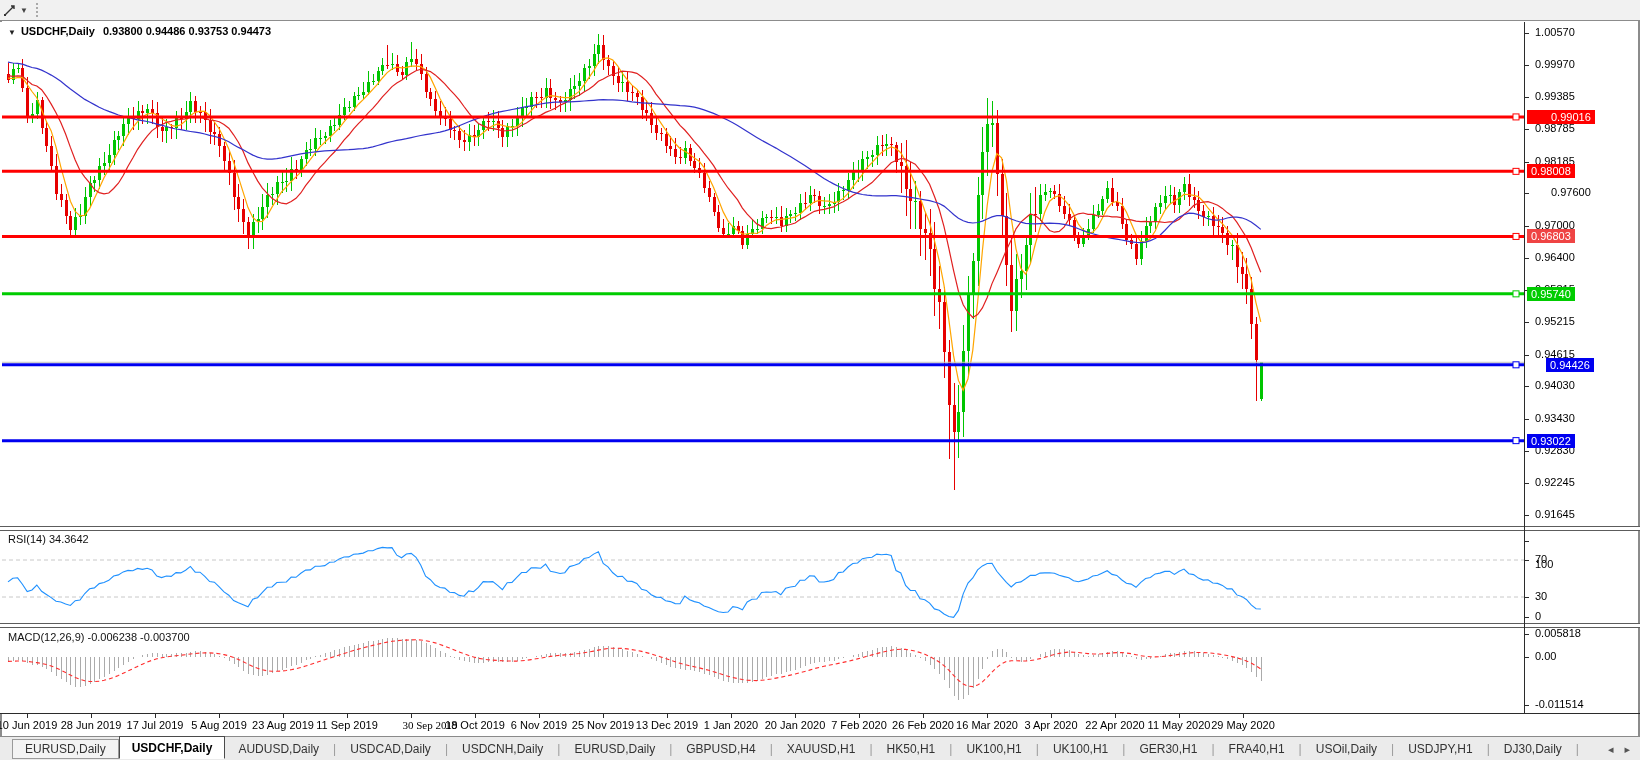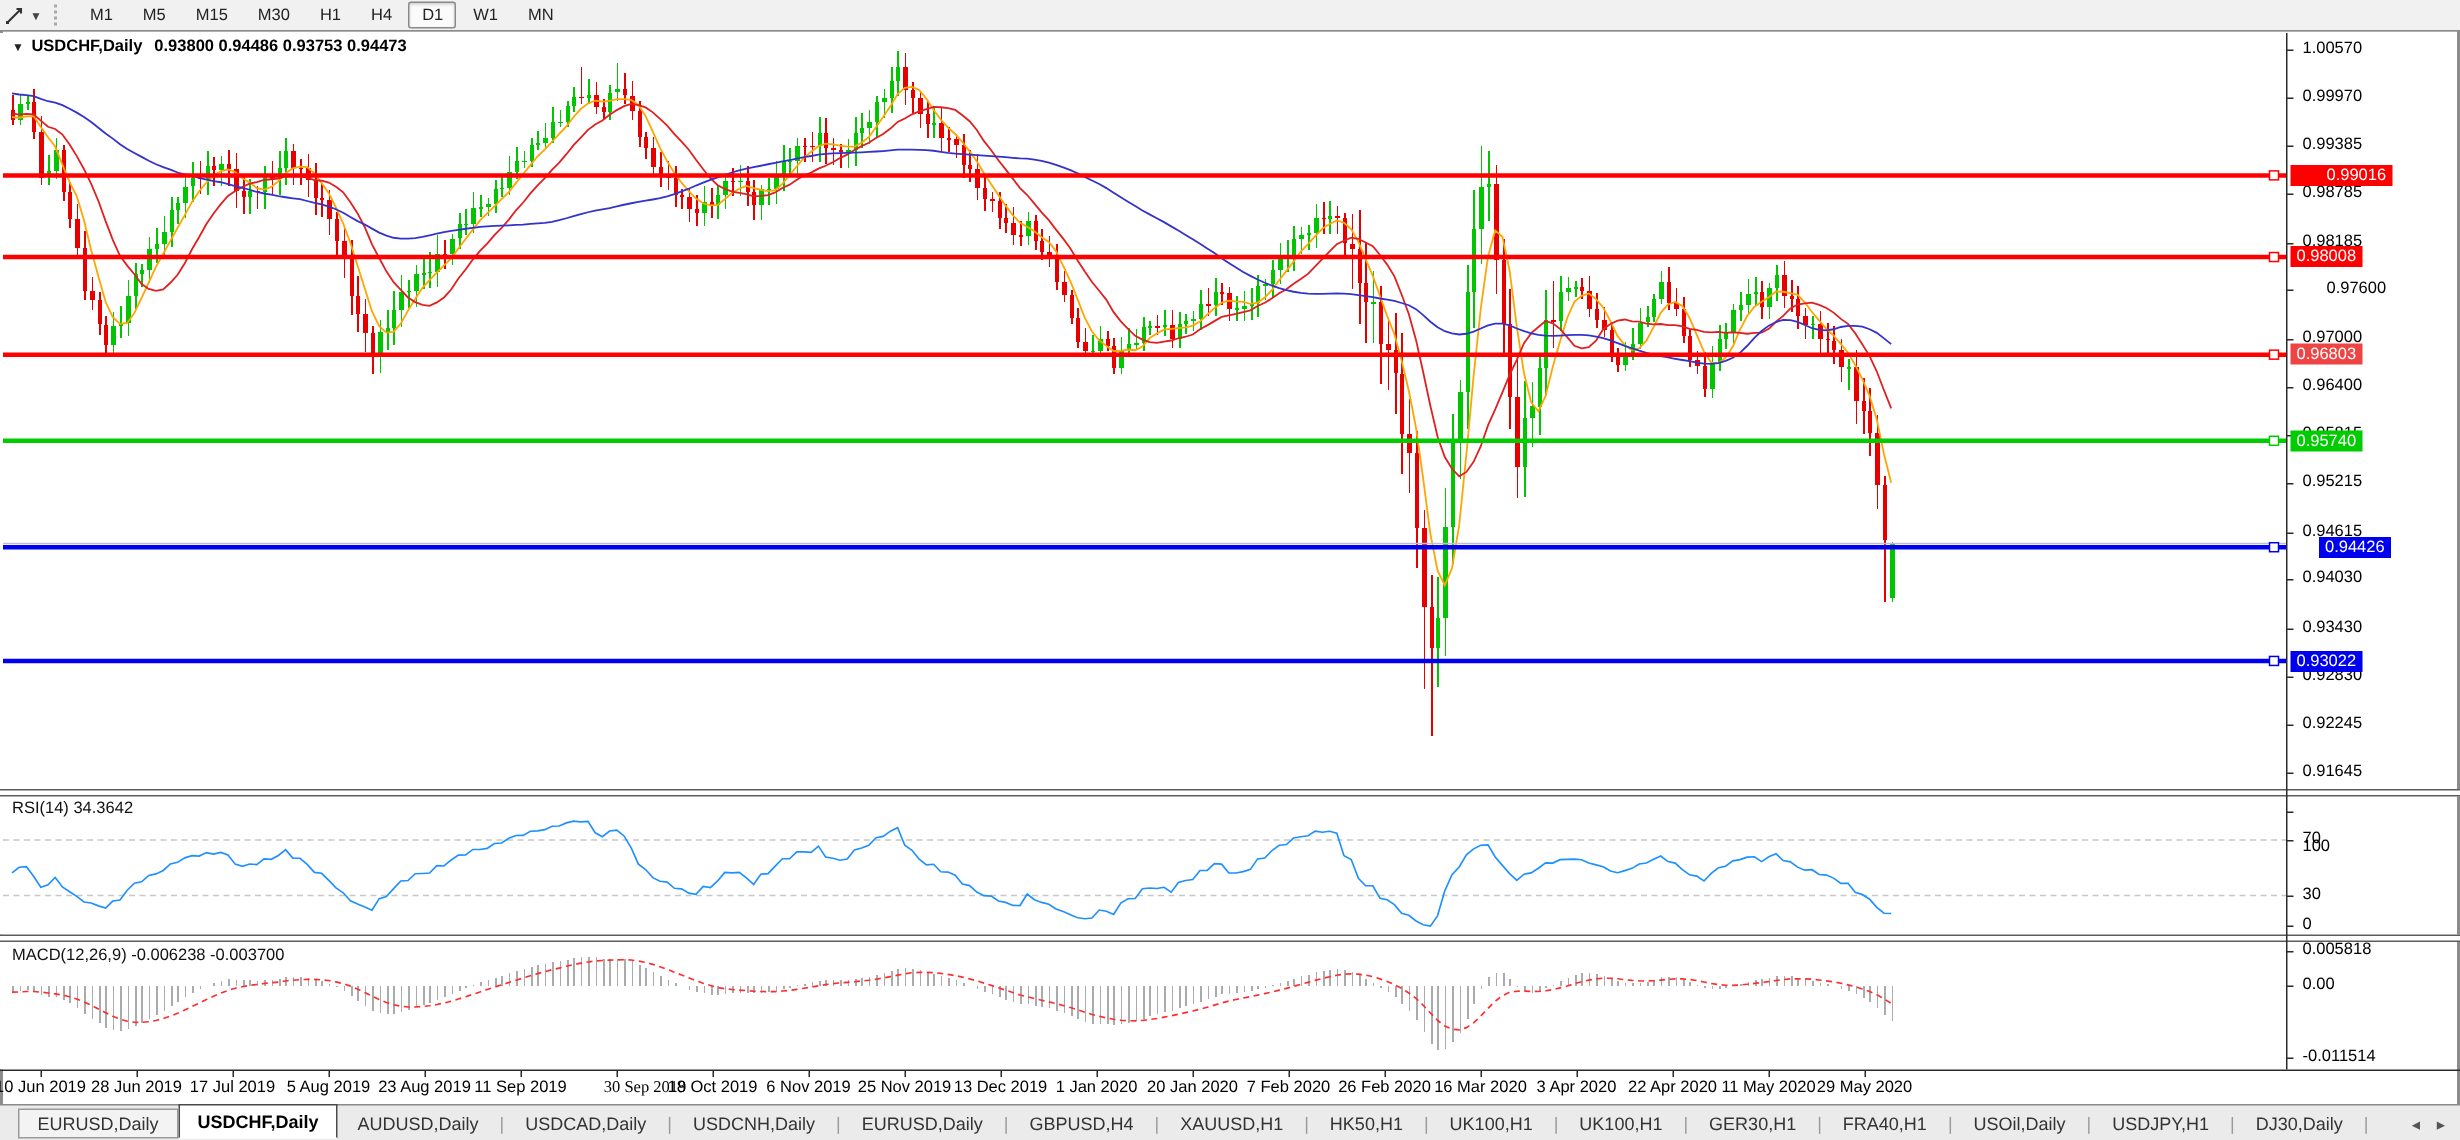--- a/index.html
+++ b/index.html
@@ -60,21 +60,20 @@
 
   <div class="toolbar">
     <span class="tool-icon">
       <svg width="16" height="16" viewBox="0 0 16 16">
         <path d="M3 13 L12 4 M9 4 L12 4 L12 7" stroke="#333" stroke-width="1.4" fill="none"></path>
         <rect x="2" y="12" width="2" height="2" fill="#333"></rect>
       </svg>
     </span>
     <span class="tool-dd">▼</span>
     <span class="grip"></span>
-    <span id="tf-buttons"><span class="tfbtn">M1</span><span class="tfbtn">M5</span><span class="tfbtn">M15</span><span class="tfbtn">M30</span><span class="tfbtn">H1</span><span class="tfbtn">H4</span><span class="tfbtn active">D1</span><span class="tfbtn">W1</span><span class="tfbtn">MN</span></span>
   </div>
 
   <div class="wb-top"></div>
   <div class="wb-left"></div>
   <div class="wb-right"></div>
 
   <svg id="main-svg" class="panel">
       <g shape-rendering="crispEdges">
         <line x1="8.5" y1="41.4" x2="8.5" y2="61.2" stroke="#E60000"></line>
         <rect x="7" y="51.5" width="3" height="6.5" fill="#E60000"></rect>

